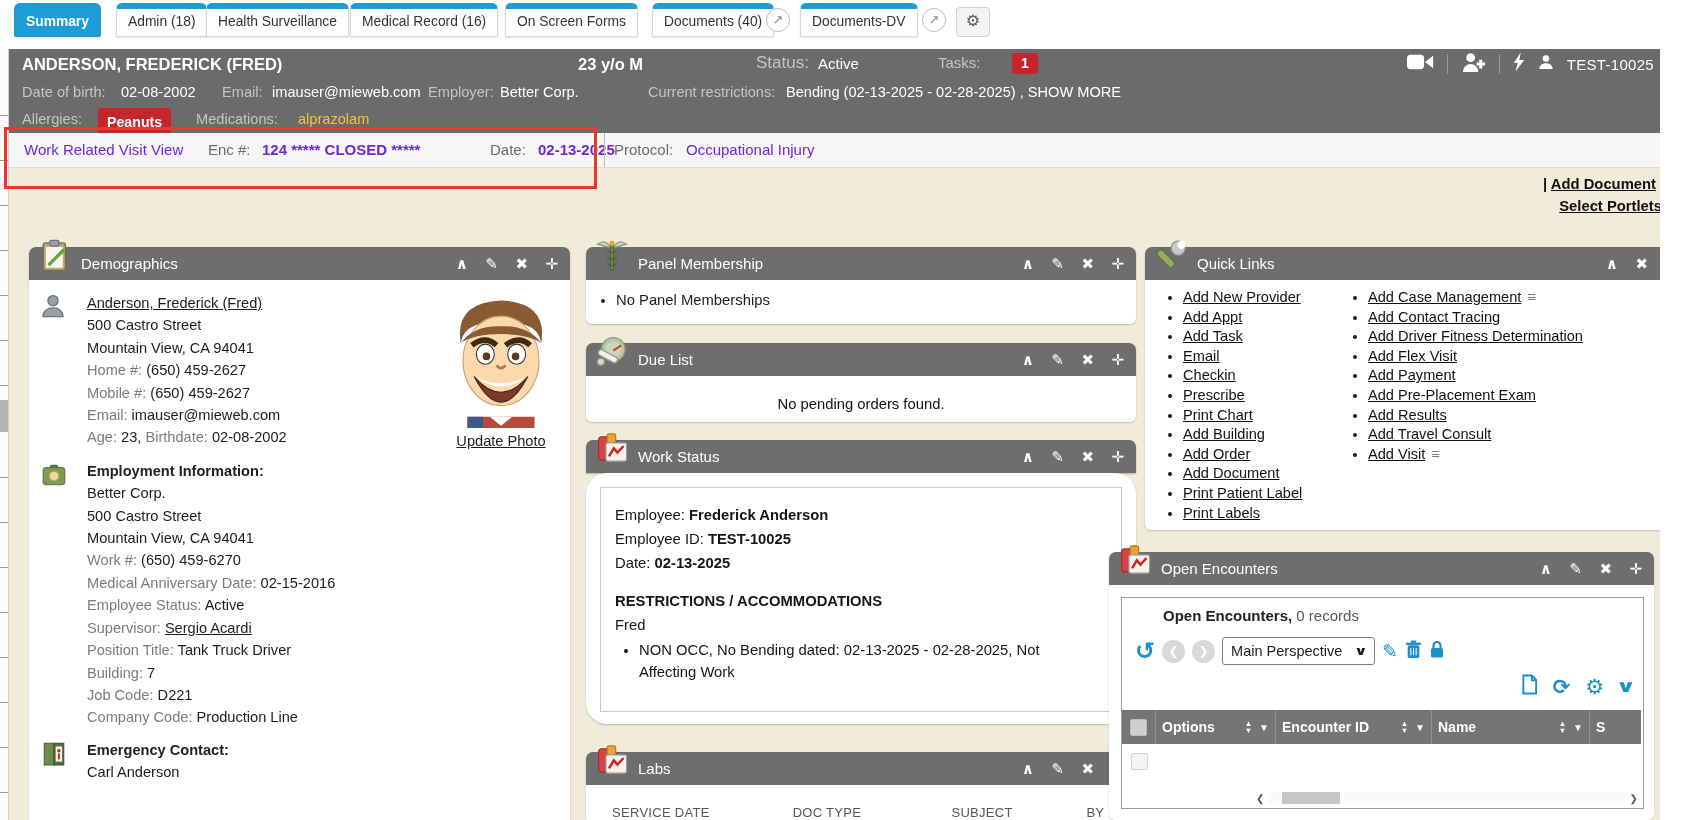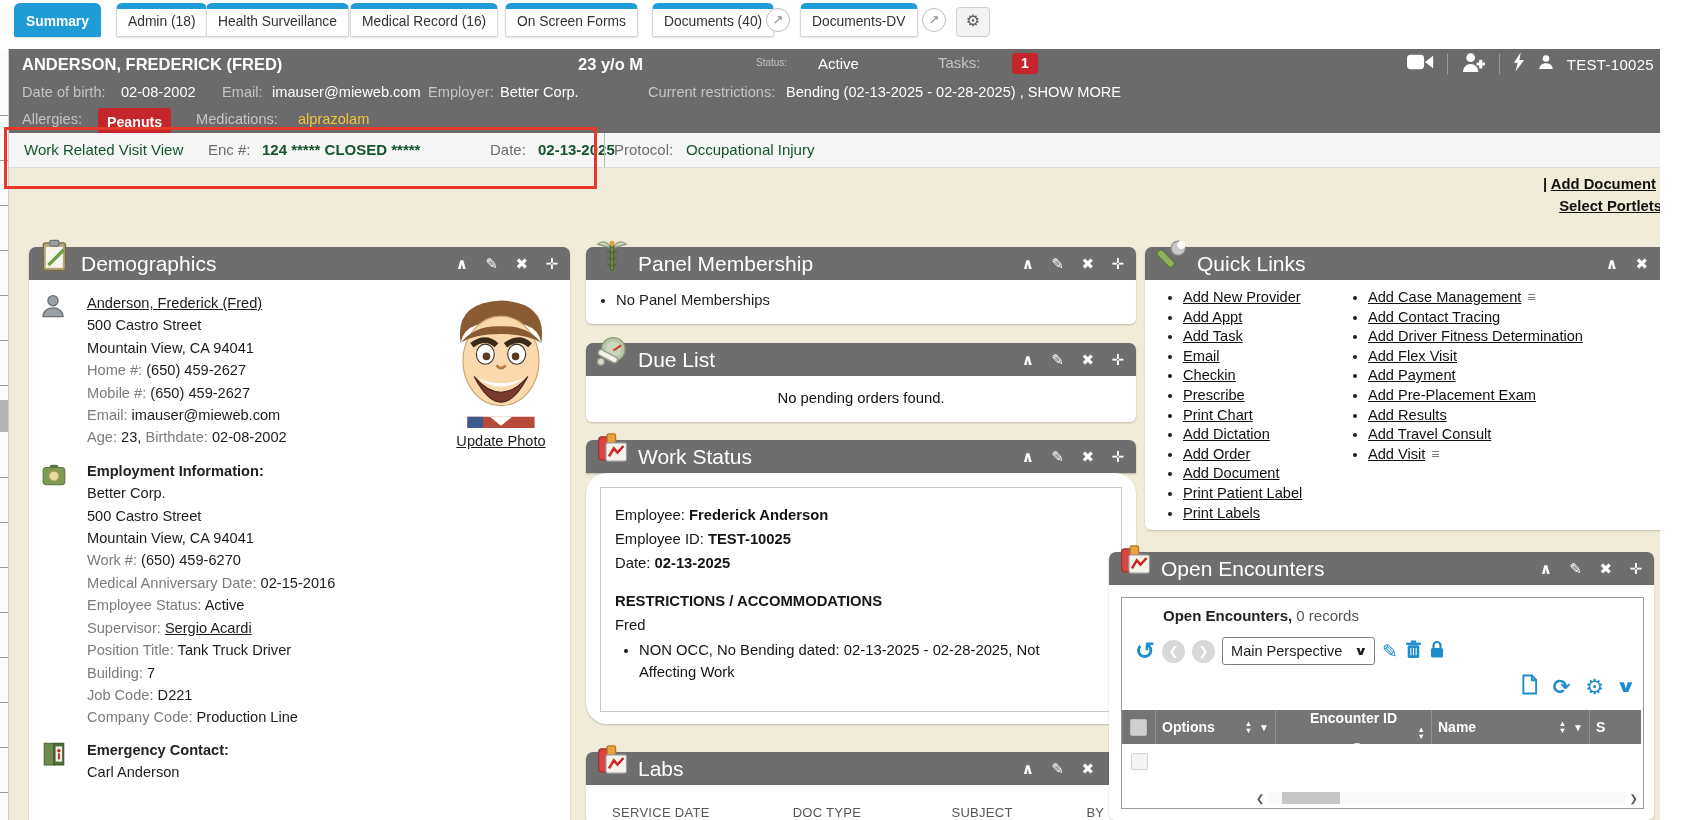--- a/index.html
+++ b/index.html
@@ -31,47 +31,47 @@
   .pname{font-size:16.5px;font-weight:bold;line-height:30px;}
   .badge{display:inline-block;background:#c5262b;color:#fff;font-weight:bold;border-radius:3px;text-align:center;}
   .tasksbadge{min-width:20px;height:21px;line-height:21px;font-size:14px;margin-top:4px;padding:0 3px;}
   .allergybadge{padding:1px 9px;font-size:14.2px;}
   .medval{color:#f3c43c;}
   .hicons{position:absolute;right:10px;top:0;height:30px;display:flex;align-items:center;gap:13px;}
   .hsep{width:1px;height:20px;background:#9b9b9b;}
   .hid{font-size:15px;color:#fff;letter-spacing:.3px;}
   
   .visitbar{position:absolute;left:8px;top:133px;width:1692px;height:34px;background:#f6f6f6;border-bottom:1px solid #dcdcdc;z-index:3;}
-  .vitem{position:absolute;white-space:nowrap;font-size:15px;line-height:34px;color:#14532d;}
+  .vitem{position:absolute;white-space:nowrap;font-size:15px;line-height:34px;color:#6d28d9;}
   .vlabel{color:#6d6d6d;}
   .vdiv{position:absolute;left:596px;top:0;width:1px;height:34px;background:#b9b9b9;}
   .redbox{position:absolute;left:4px;top:127px;width:587px;height:56px;border:3px solid #e6392c;z-index:30;pointer-events:none;}
   
   .content{position:absolute;left:8px;top:167px;width:1692px;height:653px;background:#f1ebd9;z-index:1;}
   .pagelink{position:absolute;font-size:14.8px;font-weight:bold;color:#111;white-space:nowrap;z-index:2;}
   .u{text-decoration:underline;cursor:pointer;}
   
   .portlet{position:absolute;z-index:2;}
   .p-head{position:relative;height:33px;background:#6e6e6e;border-radius:7px 7px 0 0;box-shadow:0 1px 2px rgba(0,0,0,.25);}
   .p-icon{position:absolute;left:9px;top:-8px;width:34px;height:34px;}
-  .p-title{position:absolute;left:52px;top:0;line-height:33px;color:#fff;font-size:21px;}
+  .p-title{position:absolute;left:52px;top:0;line-height:33px;color:#fff;font-size:15px;}
   .p-controls{position:absolute;right:12px;top:0;line-height:33px;}
   .p-ctl{color:#fff;font-weight:bold;font-size:15px;margin-left:13px;cursor:pointer;display:inline-block;}
   .p-body{background:#fff;border-radius:0 0 6px 6px;box-shadow:0 1px 2px rgba(0,0,0,.2);position:relative;overflow:hidden;}
   
   .d-row{position:relative;padding-left:58px;font-size:14.6px;line-height:22.4px;color:#1c1c1c;}
   .d-ico{position:absolute;left:12px;top:2px;}
   .glabel{color:#7b7b7b;}
   .gtitle{font-weight:bold;color:#222;}
   .photo{position:absolute;left:408px;top:16px;width:128px;text-align:center;}
   .photo a{font-size:14.6px;}
   
   .bullist{margin:10px 0 12px 30px;padding:0;font-size:14.8px;}
   .bullist li{line-height:21px;}
-  .centerempty{text-align:center;font-size:14.8px;padding:14px 0 16px 0;color:#111;}
+  .centerempty{text-align:center;font-size:14.8px;padding:20px 0 16px 0;color:#111;}
   
   .ws-box{position:absolute;left:14px;right:14px;top:14px;bottom:12px;border:1px solid #c9c9c9;padding:15px 14px;box-sizing:border-box;font-size:14.8px;color:#151515;}
   .ws-line{line-height:24px;}
   .ws-line b{font-weight:bold;}
   .ws-head{font-weight:bold;margin-top:14px;line-height:24px;}
   .ws-ul{margin:2px 0 0 24px;padding:0;}
   .ws-ul li{line-height:22px;width:440px;}
   
   .labs-cols{display:flex;padding:20px 0 0 26px;font-size:13px;color:#555;letter-spacing:.3px;}
   .labs-cols span{display:inline-block;}
@@ -123,21 +123,21 @@
     <div class="tab" style="left:652px"><span>Documents (40)</span></div>
     <div class="extbtn" style="left:766px">↗</div>
     <div class="tab" style="left:800px"><span>Documents-DV</span></div>
     <div class="extbtn" style="left:922px">↗</div>
     <div class="gearbtn" style="left:956px">⚙</div>
   </div>
 
   <div class="hdr hdr1">
     <span class="hitem pname" style="left:14px">ANDERSON, FREDERICK (FRED)</span>
     <span class="hitem pname" style="left:570px">23 y/o M</span>
-    <span class="hitem hlabel" style="left:748px;font-size:10px">Status:</span>
+    <span class="hitem hlabel" style="left:748px;font-size:17px">Status:</span>
     <span class="hitem hval" style="left:810px;font-size:15px;line-height:30px">Active</span>
     <span class="hitem hlabel" style="left:930px;font-size:15px">Tasks:</span>
     <span class="hitem badge tasksbadge" style="left:1004px">1</span>
     <span class="hicons">
       <span><svg width="27" height="18" viewBox="0 0 30 20">
             <rect x="0" y="2" width="19" height="16" rx="4" fill="#fff"></rect>
             <path d="M20 10l9-7v14z" fill="#fff"></path>
           </svg></span>
       <span class="hsep"></span>
       <span><svg width="25" height="21" viewBox="0 0 26 22">
@@ -424,21 +424,21 @@
     </div>
     <div class="p-body" style="height:250px;">
       <ul class="ql-ul" style="left:22px;">
         <li><a class="u">Add New Provider</a></li>
         <li><a class="u">Add Appt</a></li>
         <li><a class="u">Add Task</a></li>
         <li><a class="u">Email</a></li>
         <li><a class="u">Checkin</a></li>
         <li><a class="u">Prescribe</a></li>
         <li><a class="u">Print Chart</a></li>
-        <li><a class="u">Add Dictation</a></li>
+        <li><a class="u">Add Building</a></li>
         <li><a class="u">Add Order</a></li>
         <li><a class="u">Add Document</a></li>
         <li><a class="u">Print Patient Label</a></li>
         <li><a class="u">Print Labels</a></li>
       </ul>
       <ul class="ql-ul" style="left:207px;">
         <li><a class="u">Add Case Management</a><span class="list-ico">≡</span></li>
         <li><a class="u">Add Contact Tracing</a></li>
         <li><a class="u">Add Driver Fitness Determination</a></li>
         <li><a class="u">Add Flex Visit</a></li>
@@ -509,21 +509,21 @@
               <span class="cbx cbx-hdr"></span>
             </div>
           <div class="oe-th" style="width:120px;">
             <span>Options</span>
             <span class="sorticon">
                 <span>▲</span>
                 <span>▼</span>
               </span>
             <span class="filtericon">▼</span>
           </div>
-          <div class="oe-th" style="width:156px;flex-direction:column;">
+          <div class="oe-th" style="width:156px;">
             <span>Encounter ID</span>
             <span class="sorticon">
                 <span>▲</span>
                 <span>▼</span>
               </span>
             <span class="filtericon">▼</span>
           </div>
           <div class="oe-th" style="width:158px;">
             <span>Name</span>
             <span class="sorticon">

